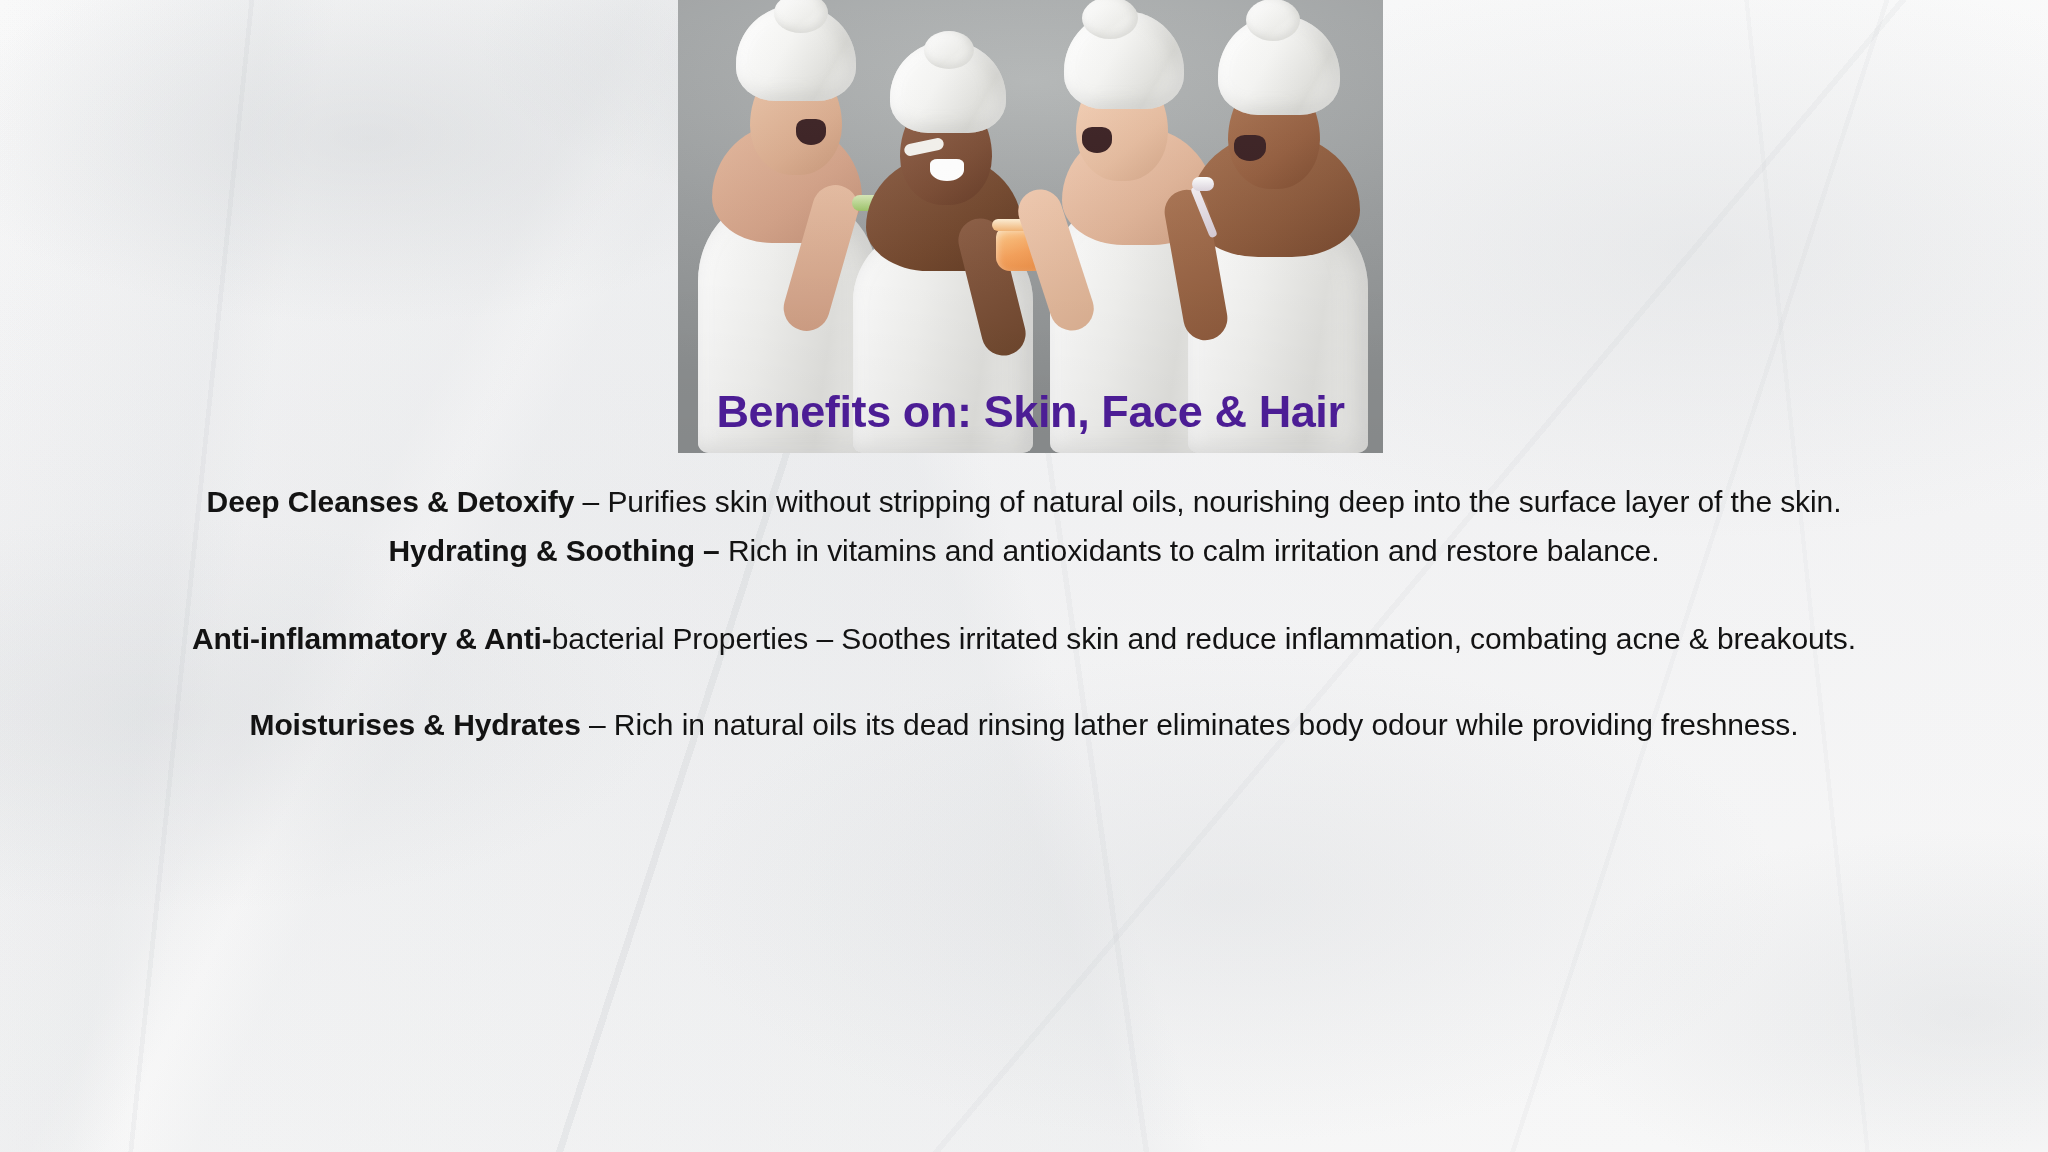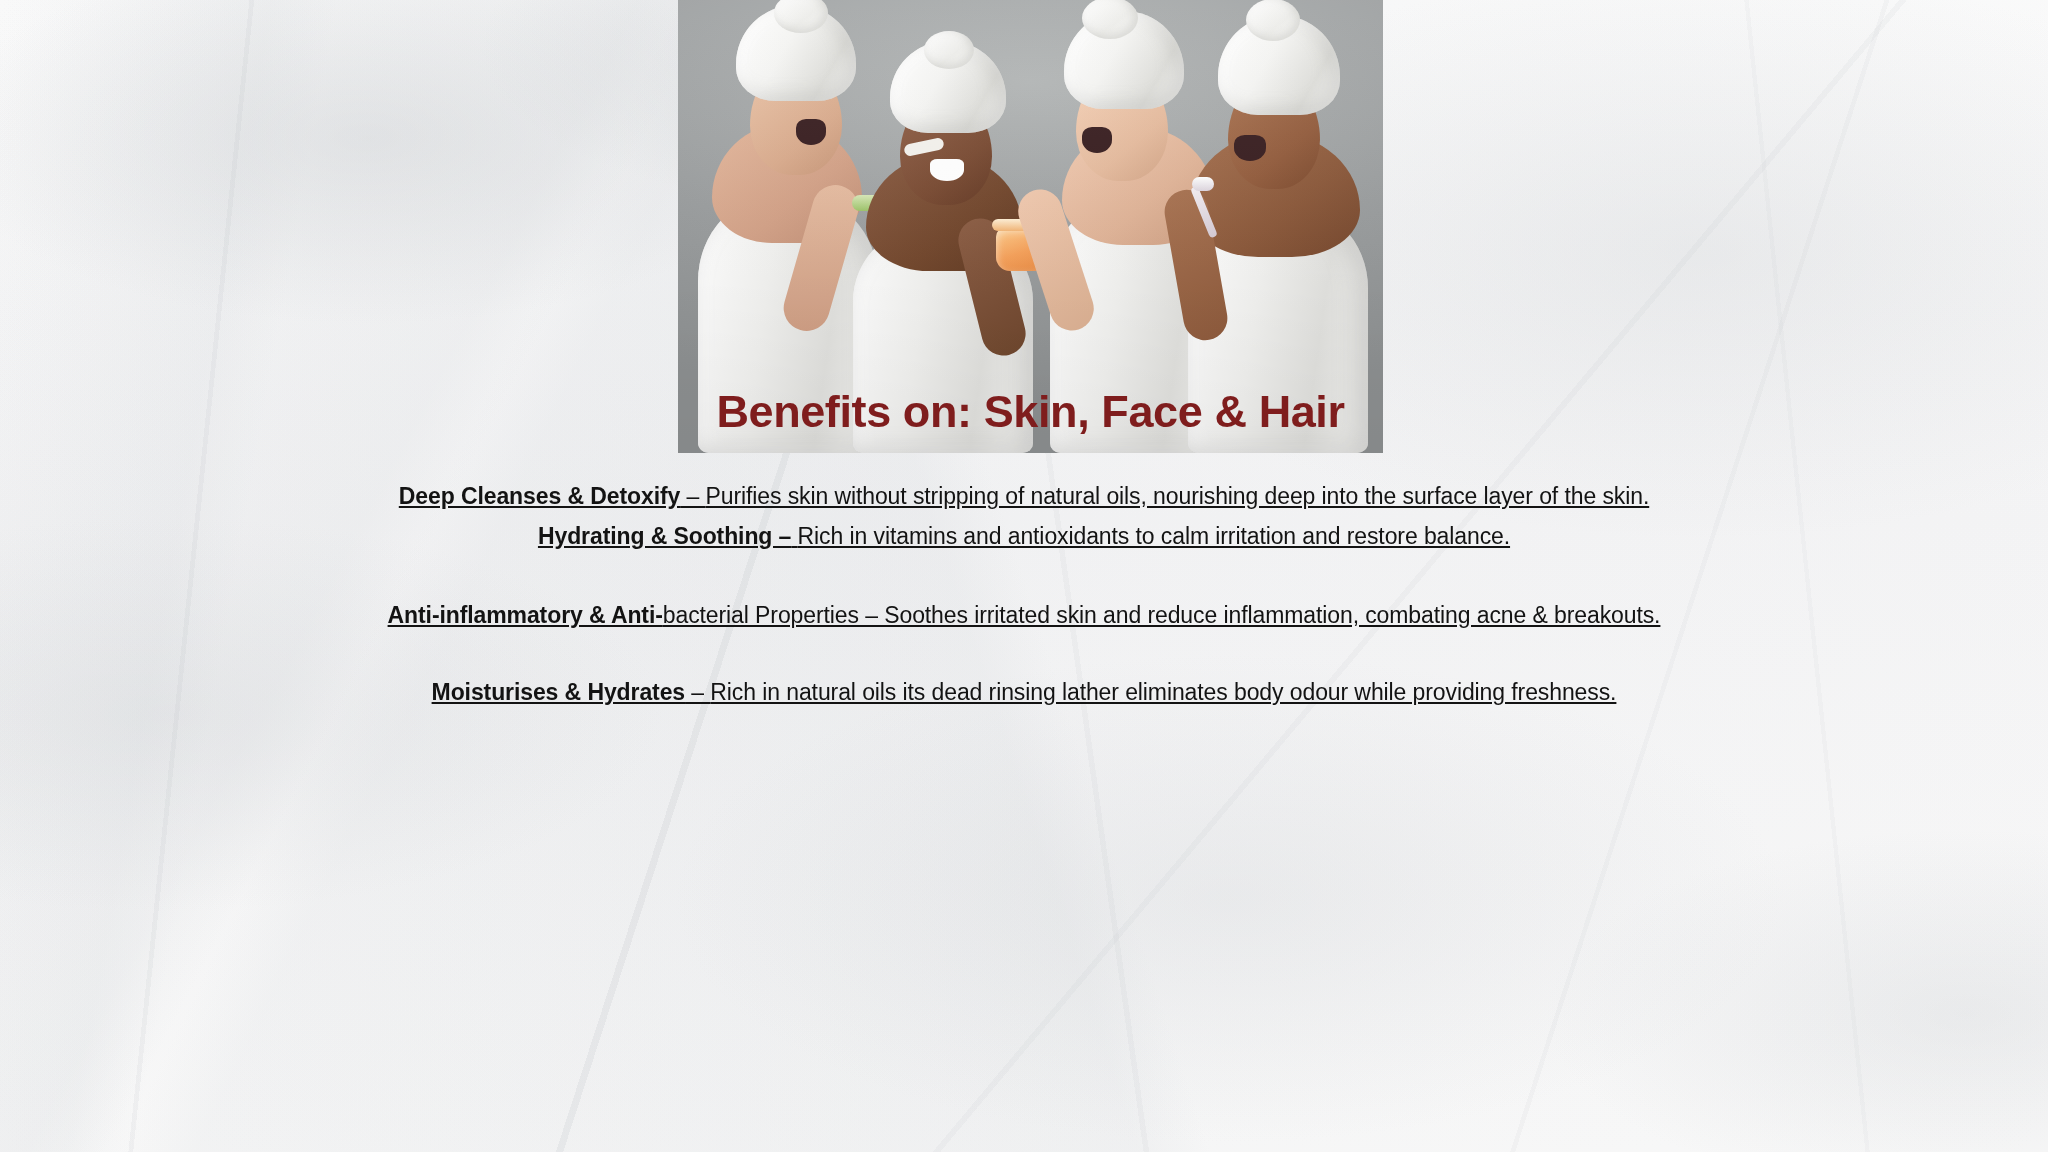--- a/index.html
+++ b/index.html
@@ -143,40 +143,39 @@
     background: linear-gradient(180deg, #ffffff, #ddd5de);
   }
 
   
   #hero-title {
     position: absolute;
     left: 0;
     right: 0;
     bottom: 18px;
     text-align: center;
-    color: #7f1d1d;
+    color: #4c1d95;
     font-size: 45px;
     font-weight: 700;
     letter-spacing: -0.4px;
     line-height: 1.05;
     white-space: nowrap;
   }
 
   
   #benefits {
     position: absolute;
     left: 28px;
     right: 28px;
     top: 482px;
     text-align: center;
     color: #131313;
-    font-size: 23px;
+    font-size: 30px;
     line-height: 1.30;
     letter-spacing: -0.1px;
-    text-decoration: underline;
   }
   .benefit {
     margin: 0 0 26px 0;
   }
   .benefit:nth-child(1) { margin-bottom: 10px; }
   .benefit:nth-child(2) { margin-bottom: 49px; }
   .benefit:nth-child(3) { margin-bottom: 47px; text-align: center; }
   .benefit:nth-child(4) { margin-bottom: 47px; }
   .benefit:nth-child(5) { margin-bottom: 42px; }
   .benefit:nth-child(6) { margin-bottom: 0; }

